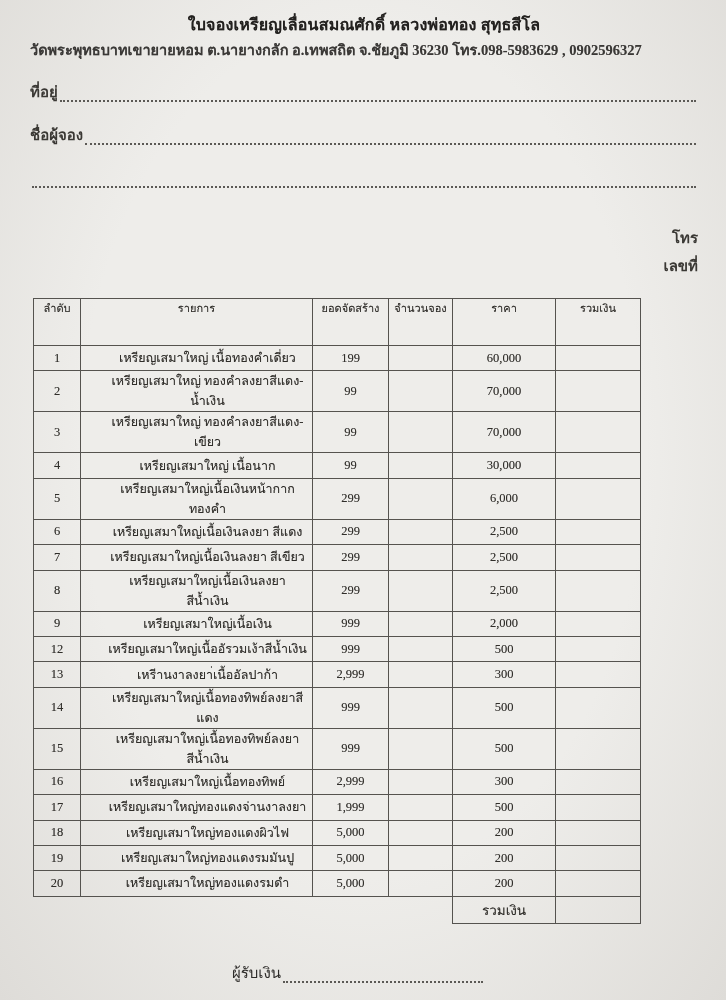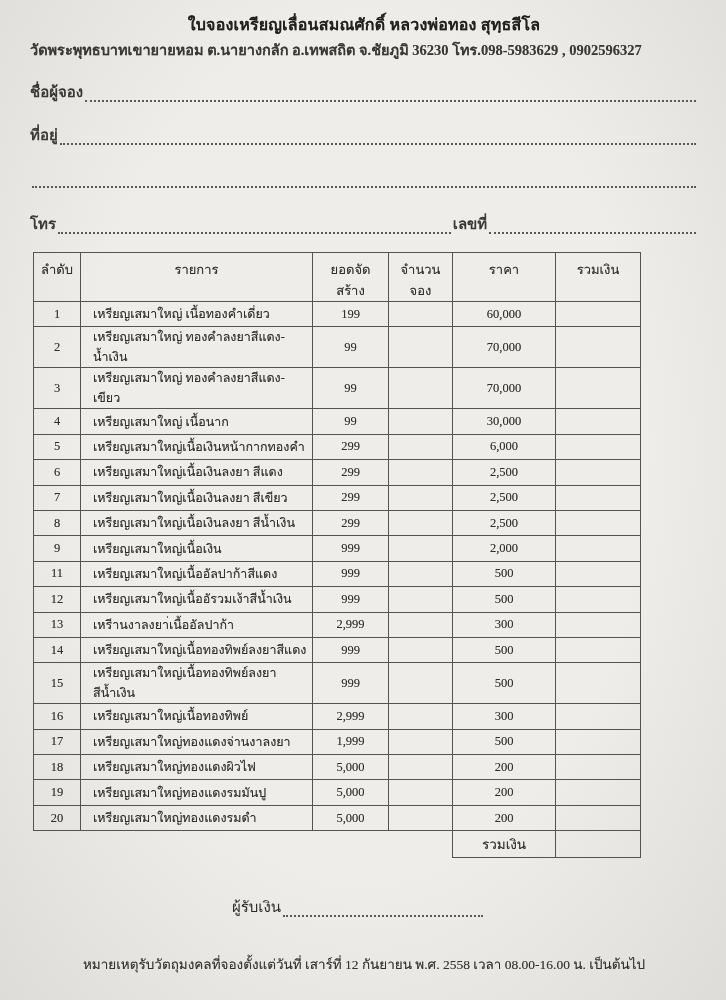--- a/index.html
+++ b/index.html
@@ -43,21 +43,21 @@
   }
   .field-line .lbl { white-space: nowrap; font-weight: bold; color: #3a3834; }
   .dots {
     flex: 1;
     border-bottom: 2px dotted #5b5955;
     height: 1em;
     margin: 0 2px 2px 2px;
   }
   .dots-fixed { flex: none; }
   .line-continuation { margin-top: 26px; }
-  .line-phone { margin-top: 22px; }
+  .line-phone { margin-top: 36px; flex-direction: column; }
   .dots.phone-dots { flex: 19; }
   .dots.number-dots { flex: 10; }
 
   table.order-table {
     border-collapse: collapse;
     table-layout: fixed;
     width: 607px;
     margin-top: 16px;
     margin-left: 3px;
     font-size: 13px;
@@ -65,26 +65,25 @@
   }
   .order-table th, .order-table td {
     border: 1px solid #55534f;
     padding: 0 4px;
     font-weight: normal;
     text-shadow: 0 0 0.4px rgba(0,0,0,0.3);
   }
   .order-table thead th {
     height: 47px;
     vertical-align: top;
-    padding-top: 6px;
     text-align: center;
-    font-size: 13px;
+    font-size: 11px;
   }
   .order-table tbody td { height: 25.4px; text-align: center; font-size: 12.5px; }
-  .order-table tbody td.item-cell { text-align: left; padding-left: 12px; }
+  .order-table tbody td.item-cell { text-align: center; padding-left: 26px; }
   .order-table tr.summary-row td { border: none; height: 27px; }
   .order-table tr.summary-row td.price-cell,
   .order-table tr.summary-row td.total-cell { border: 1px solid #55534f; }
   .order-table tr.summary-row td.price-cell { text-align: center; font-size: 13.5px; }
 
   .receiver-line {
     display: flex;
     align-items: flex-end;
     margin-top: 37px;
     margin-left: 202px;
@@ -104,26 +103,26 @@
 </head>
 <body>
 
 <div class="scan-page">
   <div class="paper">
 
     <div class="doc-title">ใบจองเหรียญเลื่อนสมณศักดิ์  หลวงพ่อทอง สุทฺธสีโล</div>
     <div class="doc-address">วัดพระพุทธบาทเขายายหอม ต.นายางกลัก อ.เทพสถิต จ.ชัยภูมิ 36230  โทร.098-5983629 , 0902596327</div>
 
     <div class="field-line">
+      <span class="lbl">ที่อยู่</span>
+      <span class="dots"></span>
+    </div>
+
+    <div class="field-line">
       <span class="lbl">ชื่อผู้จอง</span>
-      <span class="dots"></span>
-    </div>
-
-    <div class="field-line">
-      <span class="lbl">ที่อยู่</span>
       <span class="dots"></span>
     </div>
 
     <div class="field-line line-continuation">
       <span class="dots"></span>
     </div>
 
     <div class="field-line line-phone">
       <span class="lbl">โทร</span>
       <span class="dots phone-dots"></span>
@@ -217,28 +216,20 @@
           </tr>
           <tr>
             <td class="no-cell">9</td>
             <td class="item-cell">เหรียญเสมาใหญ่เนื้อเงิน</td>
             <td class="produced-cell">999</td>
             <td class="quantity-cell"></td>
             <td class="price-cell">2,000</td>
             <td class="total-cell"></td>
           </tr>
           <tr>
-            <td class="no-cell">11</td>
-            <td class="item-cell">เหรียญเสมาใหญ่เนื้ออัลปาก้าสีแดง</td>
-            <td class="produced-cell">999</td>
-            <td class="quantity-cell"></td>
-            <td class="price-cell">500</td>
-            <td class="total-cell"></td>
-          </tr>
-          <tr>
             <td class="no-cell">12</td>
             <td class="item-cell">เหรียญเสมาใหญ่เนื้ออัรวมเง้าสีน้ำเงิน</td>
             <td class="produced-cell">999</td>
             <td class="quantity-cell"></td>
             <td class="price-cell">500</td>
             <td class="total-cell"></td>
           </tr>
           <tr>
             <td class="no-cell">13</td>
             <td class="item-cell">เหรีานงาลงยา่เนื้ออัลปาก้า</td>

